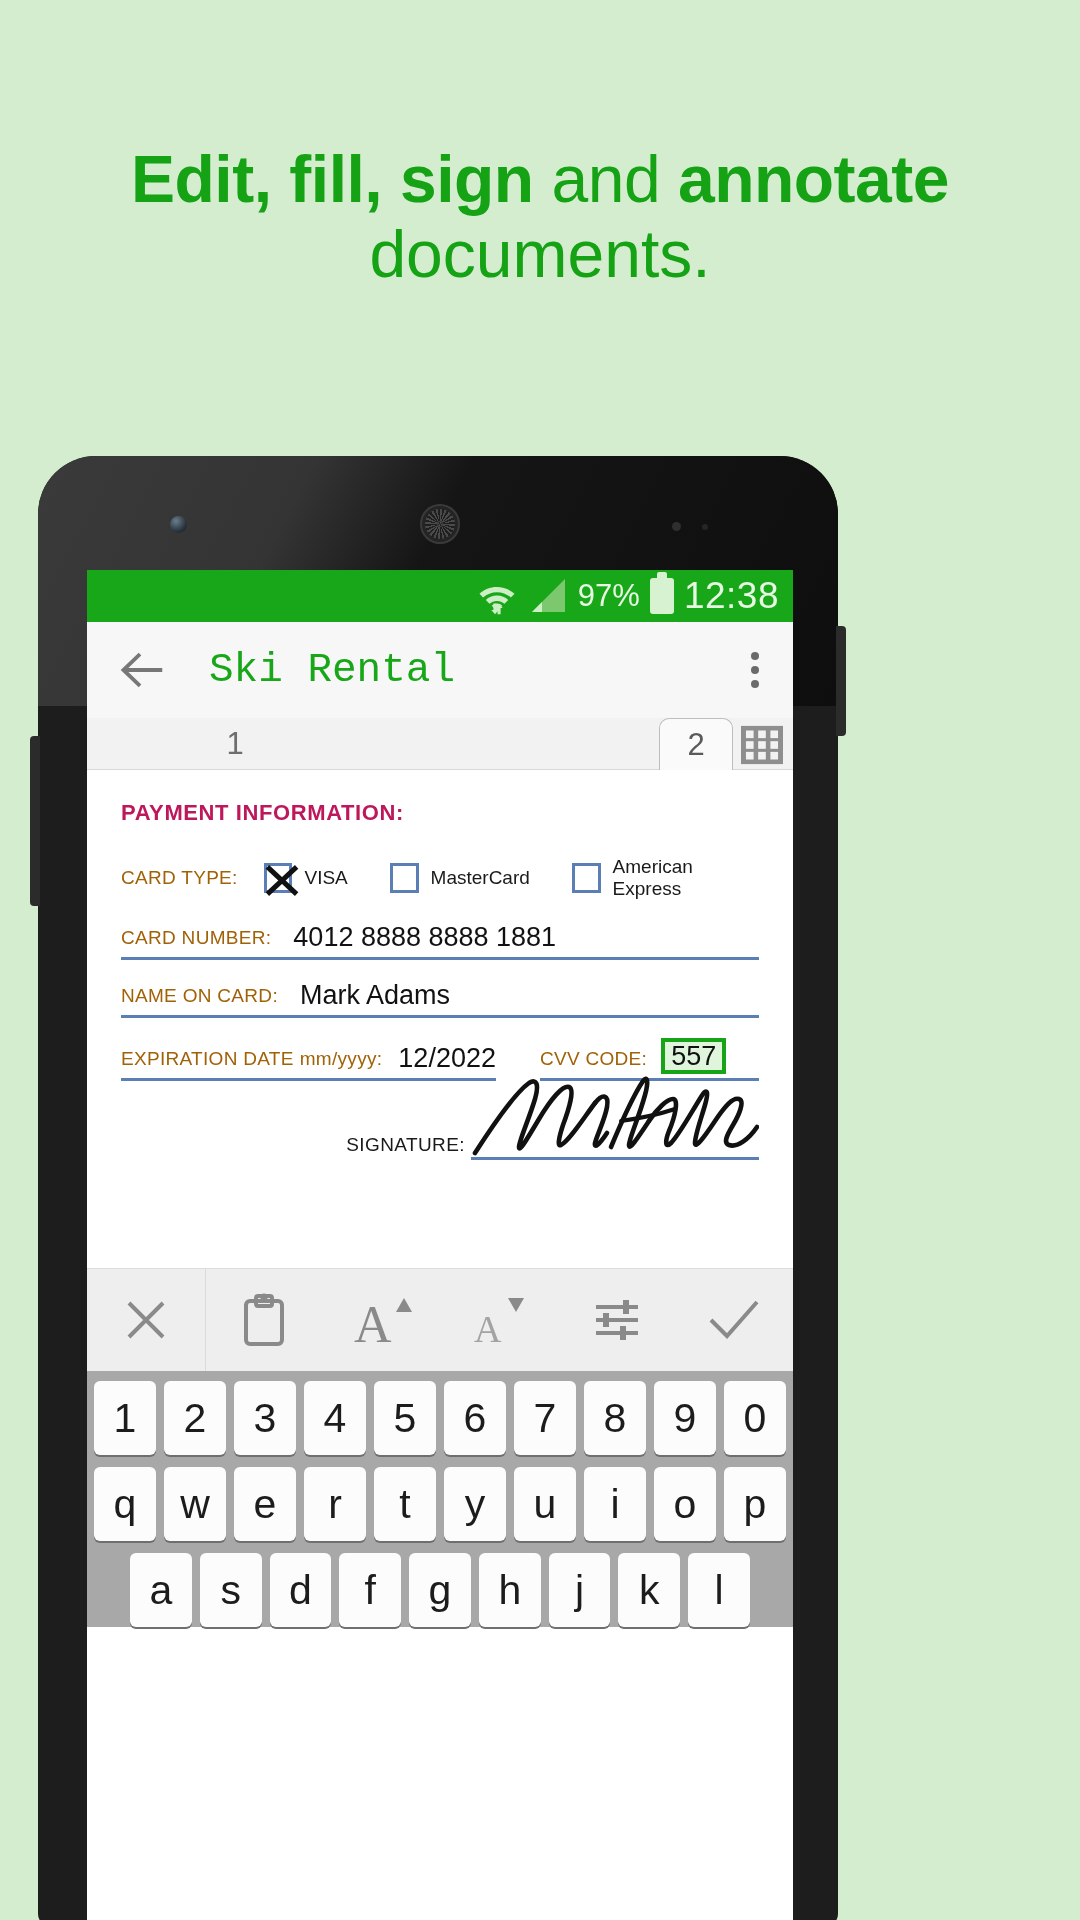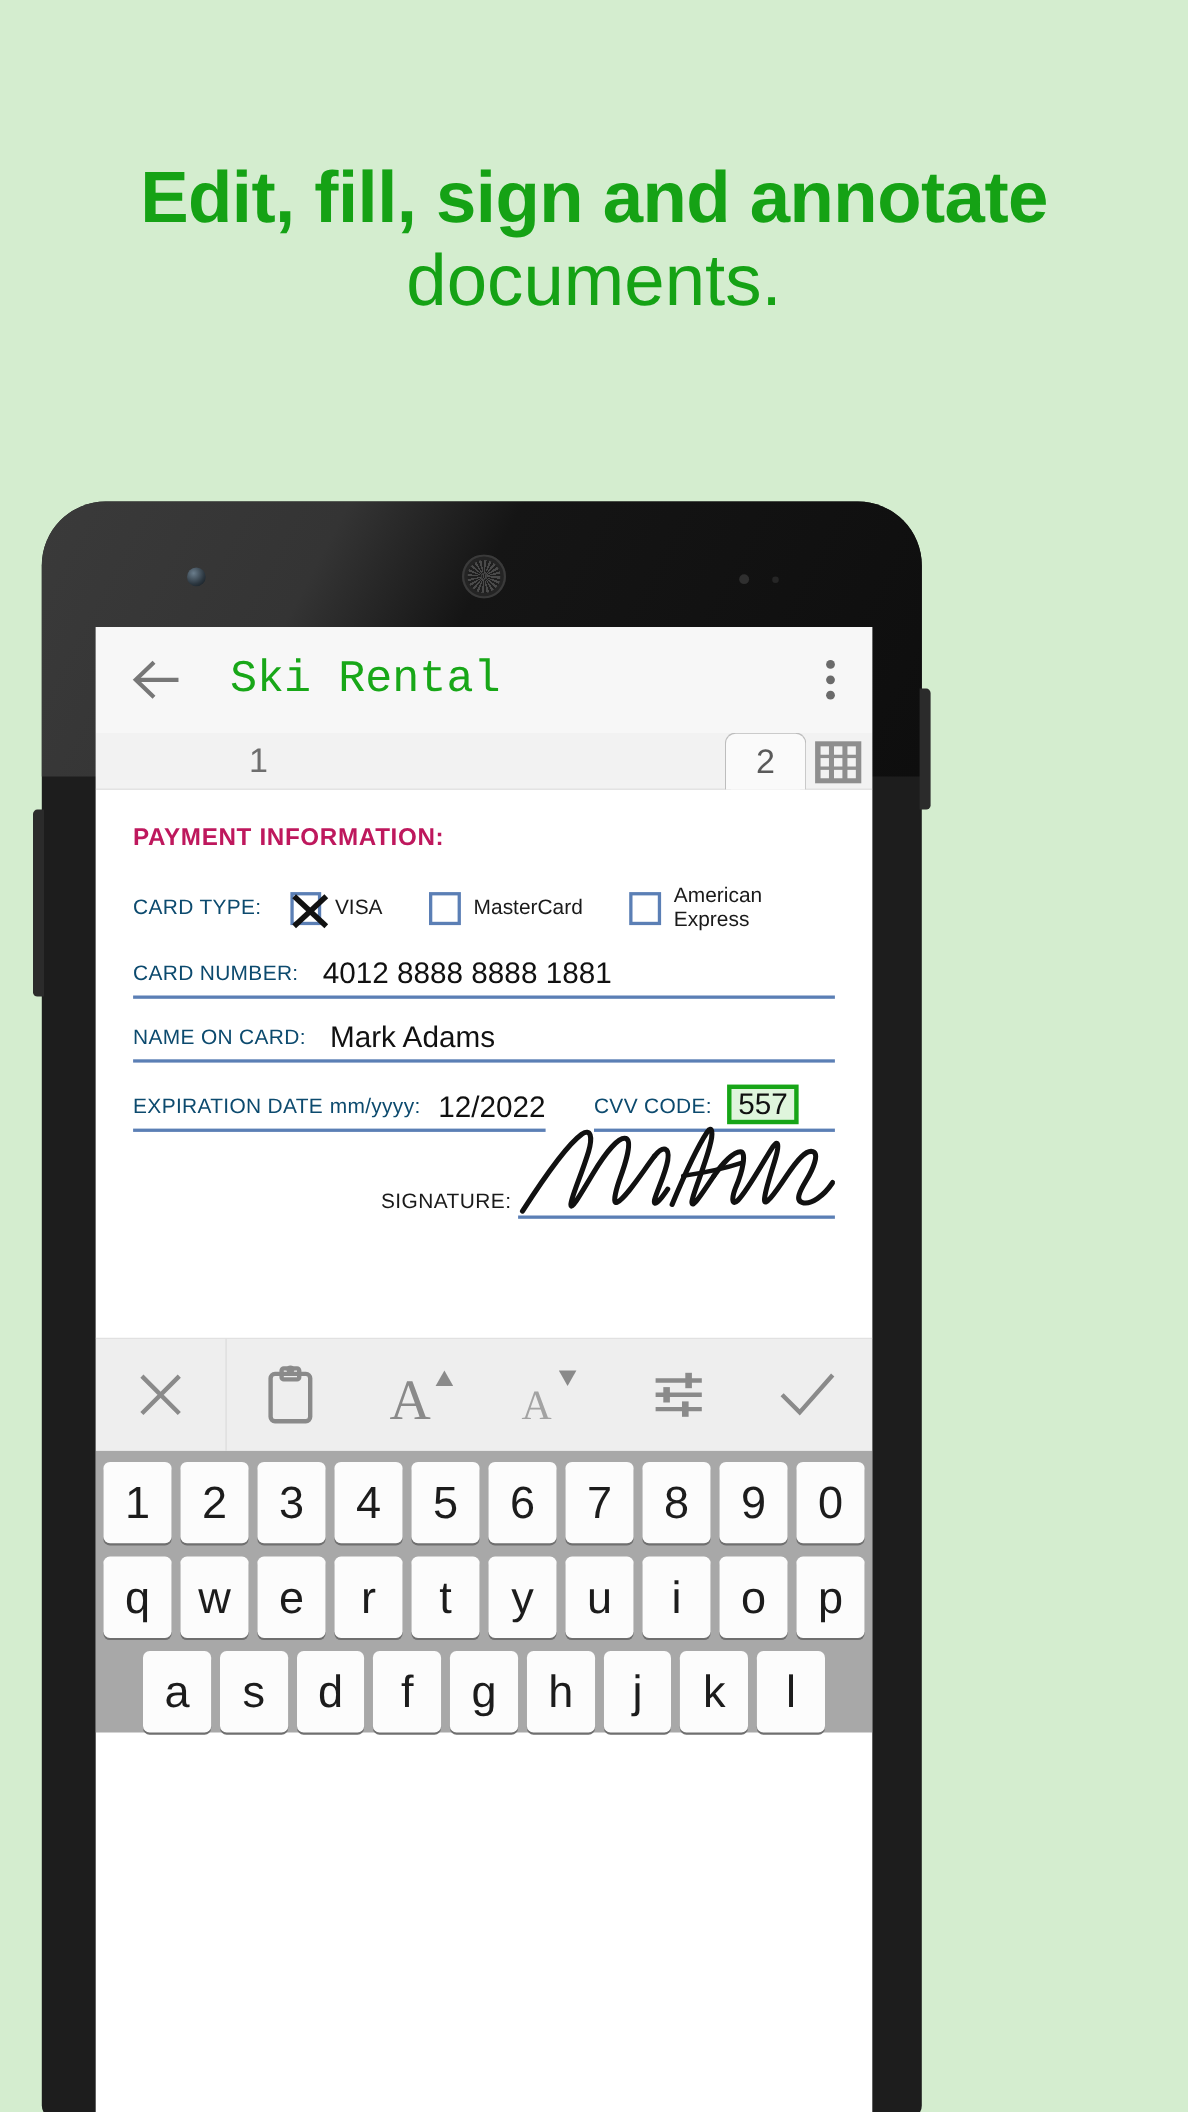--- a/index.html
+++ b/index.html
@@ -13,21 +13,21 @@
 
   
   .headline {
     position: absolute; left: 0; top: 142px; width: 1080px;
     text-align: center; line-height: 1.14;
     color: #15a215;
   }
   .hl-line1 { font-size: 66px; letter-spacing: -0.5px; white-space: nowrap; }
   .hl-line2 { font-size: 66px; }
   .hl-b { font-weight: bold; font-stretch: condensed; }
-  .hl-r { font-weight: bold; }
+  .hl-r { font-weight: normal; }
 
   
   #phone {
     position: absolute; left: 38px; top: 456px;
     width: 800px; height: 1470px;
   }
   .phone-body {
     position: absolute; left: 0; top: 0; width: 800px; height: 1470px;
     background: #1d1d1d;
     border-radius: 58px 58px 12px 12px;
@@ -136,21 +136,21 @@
   .grid-btn {
     position: absolute; right: 8px; top: 6px; width: 46px; height: 42px;
   }
 
   
   .docpage { position: relative; height: 498px; background: #fff; padding: 30px 34px 0 34px; }
   .pay-head {
     color: #be185d; font-size: 22px; font-weight: bold; letter-spacing: 0.6px;
   }
   .frow { display: flex; align-items: flex-end; position: relative; }
-  .flabel { font-size: 19px; color: #0c4a6e; letter-spacing: 0.3px; white-space: nowrap; }
+  .flabel { font-size: 19px; color: #a16207; letter-spacing: 0.3px; white-space: nowrap; }
   .fval { font-size: 27px; color: #111; white-space: nowrap; }
   .uline { border-bottom: 3px solid #5b7fb5; }
 
   .cardtype-row { margin-top: 30px; display: flex; align-items: center; }
   .chk { width: 30px; height: 30px; border: 3px solid #5b7fb5; position: relative; background: #fff; }
   .chk.checked::before, .chk.checked::after {
     content: ""; position: absolute; left: -5px; top: 12px;
     width: 40px; height: 5px; background: #111;
   }
   .chk.checked::before { transform: rotate(43deg); }
@@ -203,20 +203,36 @@
     <div class="phone-side-btn2"></div>
     <div class="cam"></div>
     <div class="speaker">
         <div class="speaker-mesh"></div>
       </div>
     <div class="sensor"></div>
     <div class="sensor2"></div>
 
     <div id="screen">
 
+      <div class="statusbar">
+        <svg width="42" height="38" viewBox="0 0 42 38">
+          <path d="M21 10c7 0 13 2.6 17.5 6.8l-3.6 3.8C31.2 17.2 26.4 15.2 21 15.2S10.8 17.2 7.1 20.6L3.5 16.8C8 12.6 14 10 21 10z" fill="#cdeec6"></path>
+          <path d="M21 18.6c4.4 0 8.4 1.7 11.2 4.4l-3.7 3.8c-2-1.8-4.6-2.9-7.5-2.9s-5.5 1.1-7.5 2.9l-3.7-3.8C12.6 20.3 16.6 18.6 21 18.6z" fill="#cdeec6"></path>
+          <path d="M21 26.6c2 0 3.8.8 5.2 2.1L21 34.4 15.8 28.7c1.4-1.3 3.2-2.1 5.2-2.1z" fill="#cdeec6"></path>
+          <path d="M17.4 26.5h3.1v6.4h2.2l-3.7 4.4-3.7-4.4h2.1z" fill="#cdeec6"></path>
+          <path d="M24.6 37.3h-3.1v-6.4h-2.2l3.7-4.4 3.7 4.4h-2.1z" fill="#cdeec6"></path>
+        </svg>
+        <svg width="40" height="36" viewBox="0 0 40 36">
+          <path d="M37 1v33H4z" fill="#7cc86f"></path>
+          <path d="M14 24v10H4z" fill="#cdeec6"></path>
+        </svg>
+        <span class="sb-pct">97%</span>
+        <span class="battery"></span>
+        <span class="sb-time">12:38</span>
+      </div>
 
       <div class="toolbar">
         <svg class="back-arrow" viewBox="0 0 48 48">
           <path d="M21 11 L7.5 24 L21 37" fill="none" stroke="#777" stroke-width="3.4" stroke-linecap="square"></path>
           <path d="M8 24 H42" fill="none" stroke="#777" stroke-width="3.4"></path>
         </svg>
         <span class="app-title">Ski Rental</span>
         <span class="overflow-dots">
             <i></i>
             <i></i>

